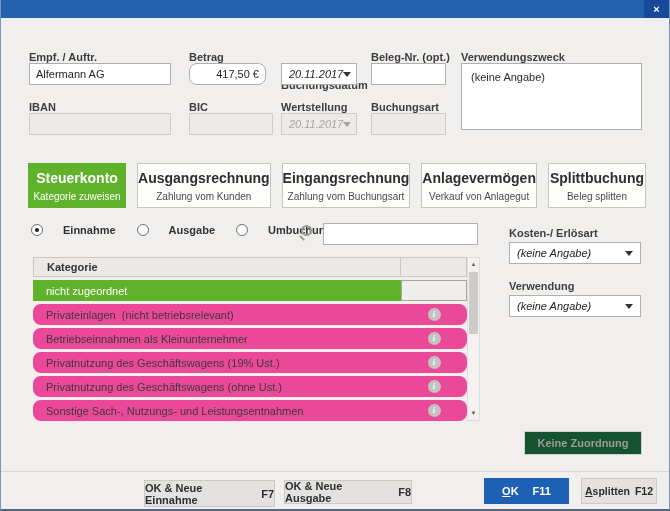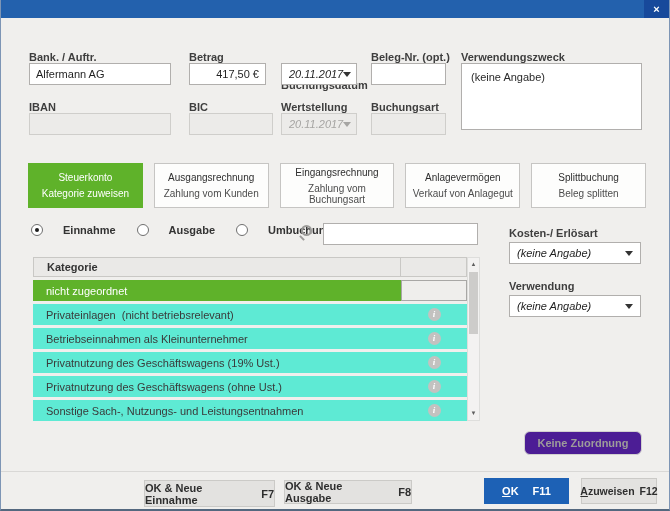--- a/index.html
+++ b/index.html
@@ -23,41 +23,41 @@
     position:absolute; right:0; top:0; width:25px; height:18px;
     background:#17499b; color:#fff; font-size:11px; font-weight:bold;
     display:flex; align-items:center; justify-content:center; cursor:pointer;
   }
   
   .lbl { position:absolute; font-size:11px; font-weight:bold; color:#3e3e3e; white-space:nowrap; }
   .field {
     position:absolute; height:22px; background:#fff; border:1px solid #b1afad;
     font-size:11px; color:#1f1f1f; padding:0 6px; font-family:"Liberation Sans",sans-serif;
   }
-  .field.right { text-align:right; }
+  .field.right { text-align:right;border-radius:8px; }
   .field.disabled { background:#ecebe9; border-color:#cfcecb; color:#a6a5a3; }
   .combo {
     position:absolute; height:22px; background:#fff; border:1px solid #b1afad;
     display:flex; align-items:center; justify-content:space-between; padding:0 7px;
     font-size:11px; color:#1f1f1f; cursor:pointer; white-space:pre;font-style:italic;
   }
   .combo .arr { width:0; height:0; border-left:4px solid transparent; border-right:4px solid transparent; border-top:5px solid #333; }
   .combo.disabled { background:#ecebe9; border-color:#cfcecb; color:#a6a5a3; }
   .combo.disabled .arr { border-top-color:#a6a5a3; }
   .textarea {
     position:absolute; background:#fff; border:1px solid #b1afad;
     font-size:11px; color:#2a2a2a; padding:7px 9px; white-space:pre;
   }
   
   .tabs { position:absolute; left:27px; top:163px; width:618px; height:45px; display:flex; gap:11px; }
   .tab {
     flex:1; background:#fdfdfc; border:1px solid #c6c5c3; text-align:center; cursor:pointer;
     display:flex; flex-direction:column; justify-content:center; gap:5px;
   }
-  .tab .t1 { font-size:10px; font-weight:normal; color:#2e2e2e; }
+  .tab .t1 { font-size:14px; font-weight:bold; color:#2e2e2e; }
   .tab .t2 { font-size:10px; color:#4c4c4c; }
   .tab.active { background:#5fb22a; border-color:#5fb22a; }
   .tab.active .t1, .tab.active .t2 { color:#fff; }
   
   .radios { position:absolute; left:30px; top:224px; display:flex; gap:21px; align-items:center; }
   .radio { display:flex; align-items:center; gap:20px; cursor:pointer; }
   .radio .circ { width:12px; height:12px; border-radius:50%; border:1px solid #6f6f6f; background:#fff; position:relative; }
   .radio.checked .circ::after { content:""; position:absolute; left:3px; top:3px; width:4px; height:4px; border-radius:50%; background:#1c1c1c; }
   .radio .rlbl { font-size:11px; font-weight:bold; color:#333; }
   .search-icon { position:absolute; left:297px; top:224px; width:18px; height:18px; cursor:pointer; }
@@ -65,56 +65,56 @@
   .search-icon .handle { position:absolute; left:1px; top:13px; width:6px; height:2px; background:#9b9a98; transform:rotate(45deg); }
   .search-input { position:absolute; left:322px; top:223px; width:155px; height:22px; }
   
   .table { position:absolute; left:32px; top:257px; width:447px; height:164px; }
   .tbl-main { position:absolute; left:0; top:0; right:13px; bottom:0; }
   .thead {
     height:20px; background:#eae9e7; border:1px solid #c9c8c5; display:flex; font-size:11px; font-weight:bold; color:#333;
   }
   .thead .c1 { flex:1; display:flex; align-items:center; padding-left:13px; }
   .thead .c2 { width:66px; border-left:1px solid #c9c8c5; }
-  .trow { height:21px; margin-top:3px; display:flex; background:#5eead4; font-size:11px; color:#3a3a3a; cursor:pointer; }
+  .trow { height:21px; margin-top:3px; display:flex; background:#ec4899; font-size:11px; color:#3a3a3a; cursor:pointer;border-radius:8px; }
   .trow:first-of-type { margin-top:4px; }
   .trow .c1 { flex:1; display:flex; align-items:center; padding-left:13px; white-space:pre; overflow:hidden; }
   .trow .c2 { width:66px; display:flex; align-items:center; justify-content:center; }
   .trow.selected .c1 { background:#5fb22a; color:#fff; }
   .trow.selected .c2 { background:#efeeec; border:1px solid #a8a7a5; }
   .info-icon {
     width:13px; height:13px; border-radius:50%; background:#c3c2c0; color:#fff;
     font-size:9px; font-weight:bold; line-height:13px; text-align:center; cursor:pointer;
     font-family:"Liberation Serif", serif; font-style:italic;
   }
   .vscroll { position:absolute; right:0; top:0; bottom:0; width:13px; background:#f3f2f1; border:1px solid #dededc; }
   .vs-btn { position:absolute; left:0; width:11px; height:13px; color:#5f5f5f; font-size:6px; text-align:center; line-height:13px; cursor:pointer; }
   .vs-up { top:0; }
   .vs-down { bottom:0; }
   .vs-thumb { position:absolute; left:1px; top:14px; width:9px; height:62px; background:#cdccca; }
   
   .btn {
     position:absolute; display:flex; align-items:center; justify-content:center;
     background:#e3e2e0; border:1px solid #cbcac7; font-size:11px; font-weight:bold; color:#2e2e2e; cursor:pointer; gap:10px;
   }
-  .btn.disabled { background:#4c1d95; border-color:#d2d1cf; color:#9d9c9a; cursor:default;border-radius:6px; }
+  .btn.disabled { background:#14532d; border-color:#d2d1cf; color:#9d9c9a; cursor:default; }
   .btn.primary { background:#1d61b5; border-color:#1d61b5; color:#fff; }
   .accel { text-decoration:underline; }
   .sep { position:absolute; left:0; right:0; top:471px; border-top:1px solid #d9d8d6; }
 </style>
 </head>
 <body>
 
 <div class="window">
 
   <div class="titlebar">
     <span class="close-btn">×</span>
   </div>
 
-  <span class="lbl" style="left:28px; top:51px;">Bank. / Auftr.</span>
+  <span class="lbl" style="left:28px; top:51px;">Empf. / Auftr.</span>
   <span class="lbl" style="left:188px; top:51px;">Betrag</span>
   <span class="lbl" style="left:280px; top:51px;margin-top:28px;">Buchungsdatum</span>
   <span class="lbl" style="left:370px; top:51px;">Beleg-Nr. (opt.)</span>
   <span class="lbl" style="left:460px; top:51px;">Verwendungszweck</span>
 
   <input class="field" style="left: 28px; top: 63px; width: 142px;" value="Alfermann AG">
   <input class="field right" style="left: 188px; top: 63px; width: 77px;" value="417,50 €">
   <div class="combo" style="left:280px; top:63px; width:76px;">
     <span>20.11.2017</span>
     <span class="arr"></span>
@@ -253,17 +253,17 @@
   </div>
   <div class="btn" style="left:283px; top:480px; width:128px; height:24px;">
     <span>OK &amp; Neue Ausgabe</span>
     <span>F8</span>
   </div>
   <div class="btn primary" style="left:483px; top:478px; width:85px; height:26px; gap:14px;">
     <span><span class="accel">O</span><span>K</span></span>
     <span>F11</span>
   </div>
   <div class="btn" style="left:580px; top:478px; width:76px; height:26px; gap:5px; font-size:10.5px;">
-    <span><span class="accel">A</span><span>zuweisen</span></span>
+    <span><span class="accel">A</span><span>splitten</span></span>
     <span>F12</span>
   </div>
 
 </div>
 
 </body></html>

